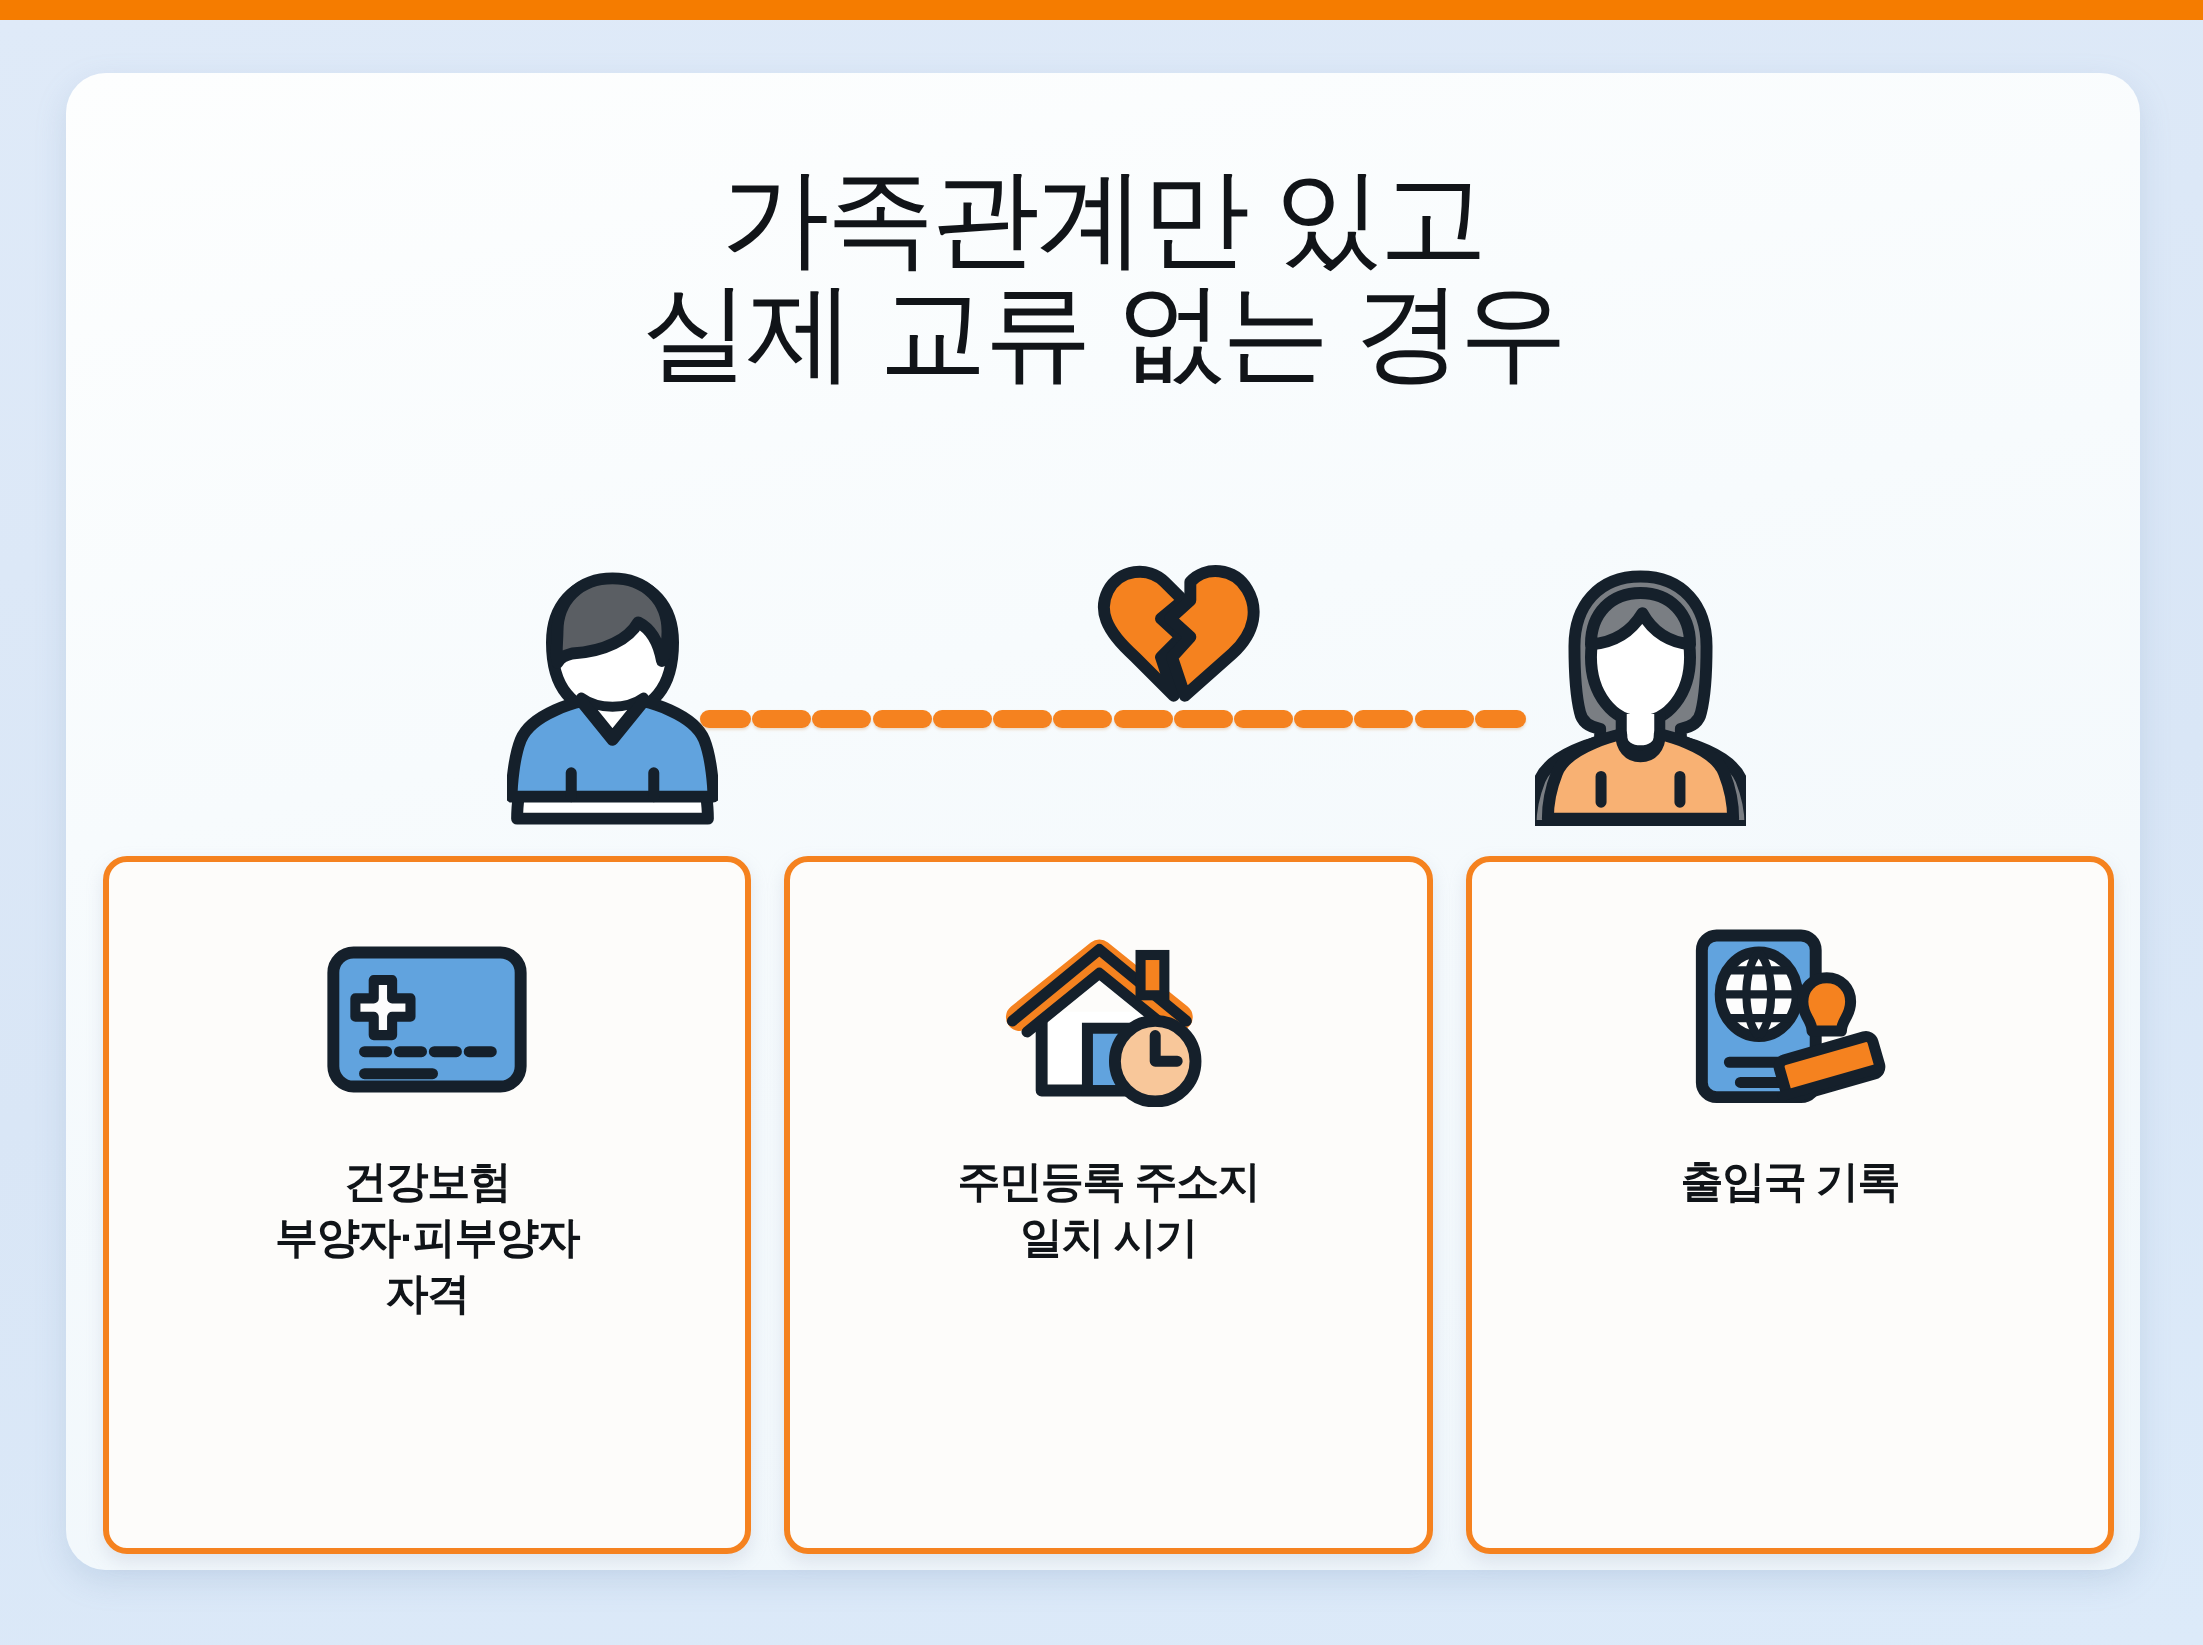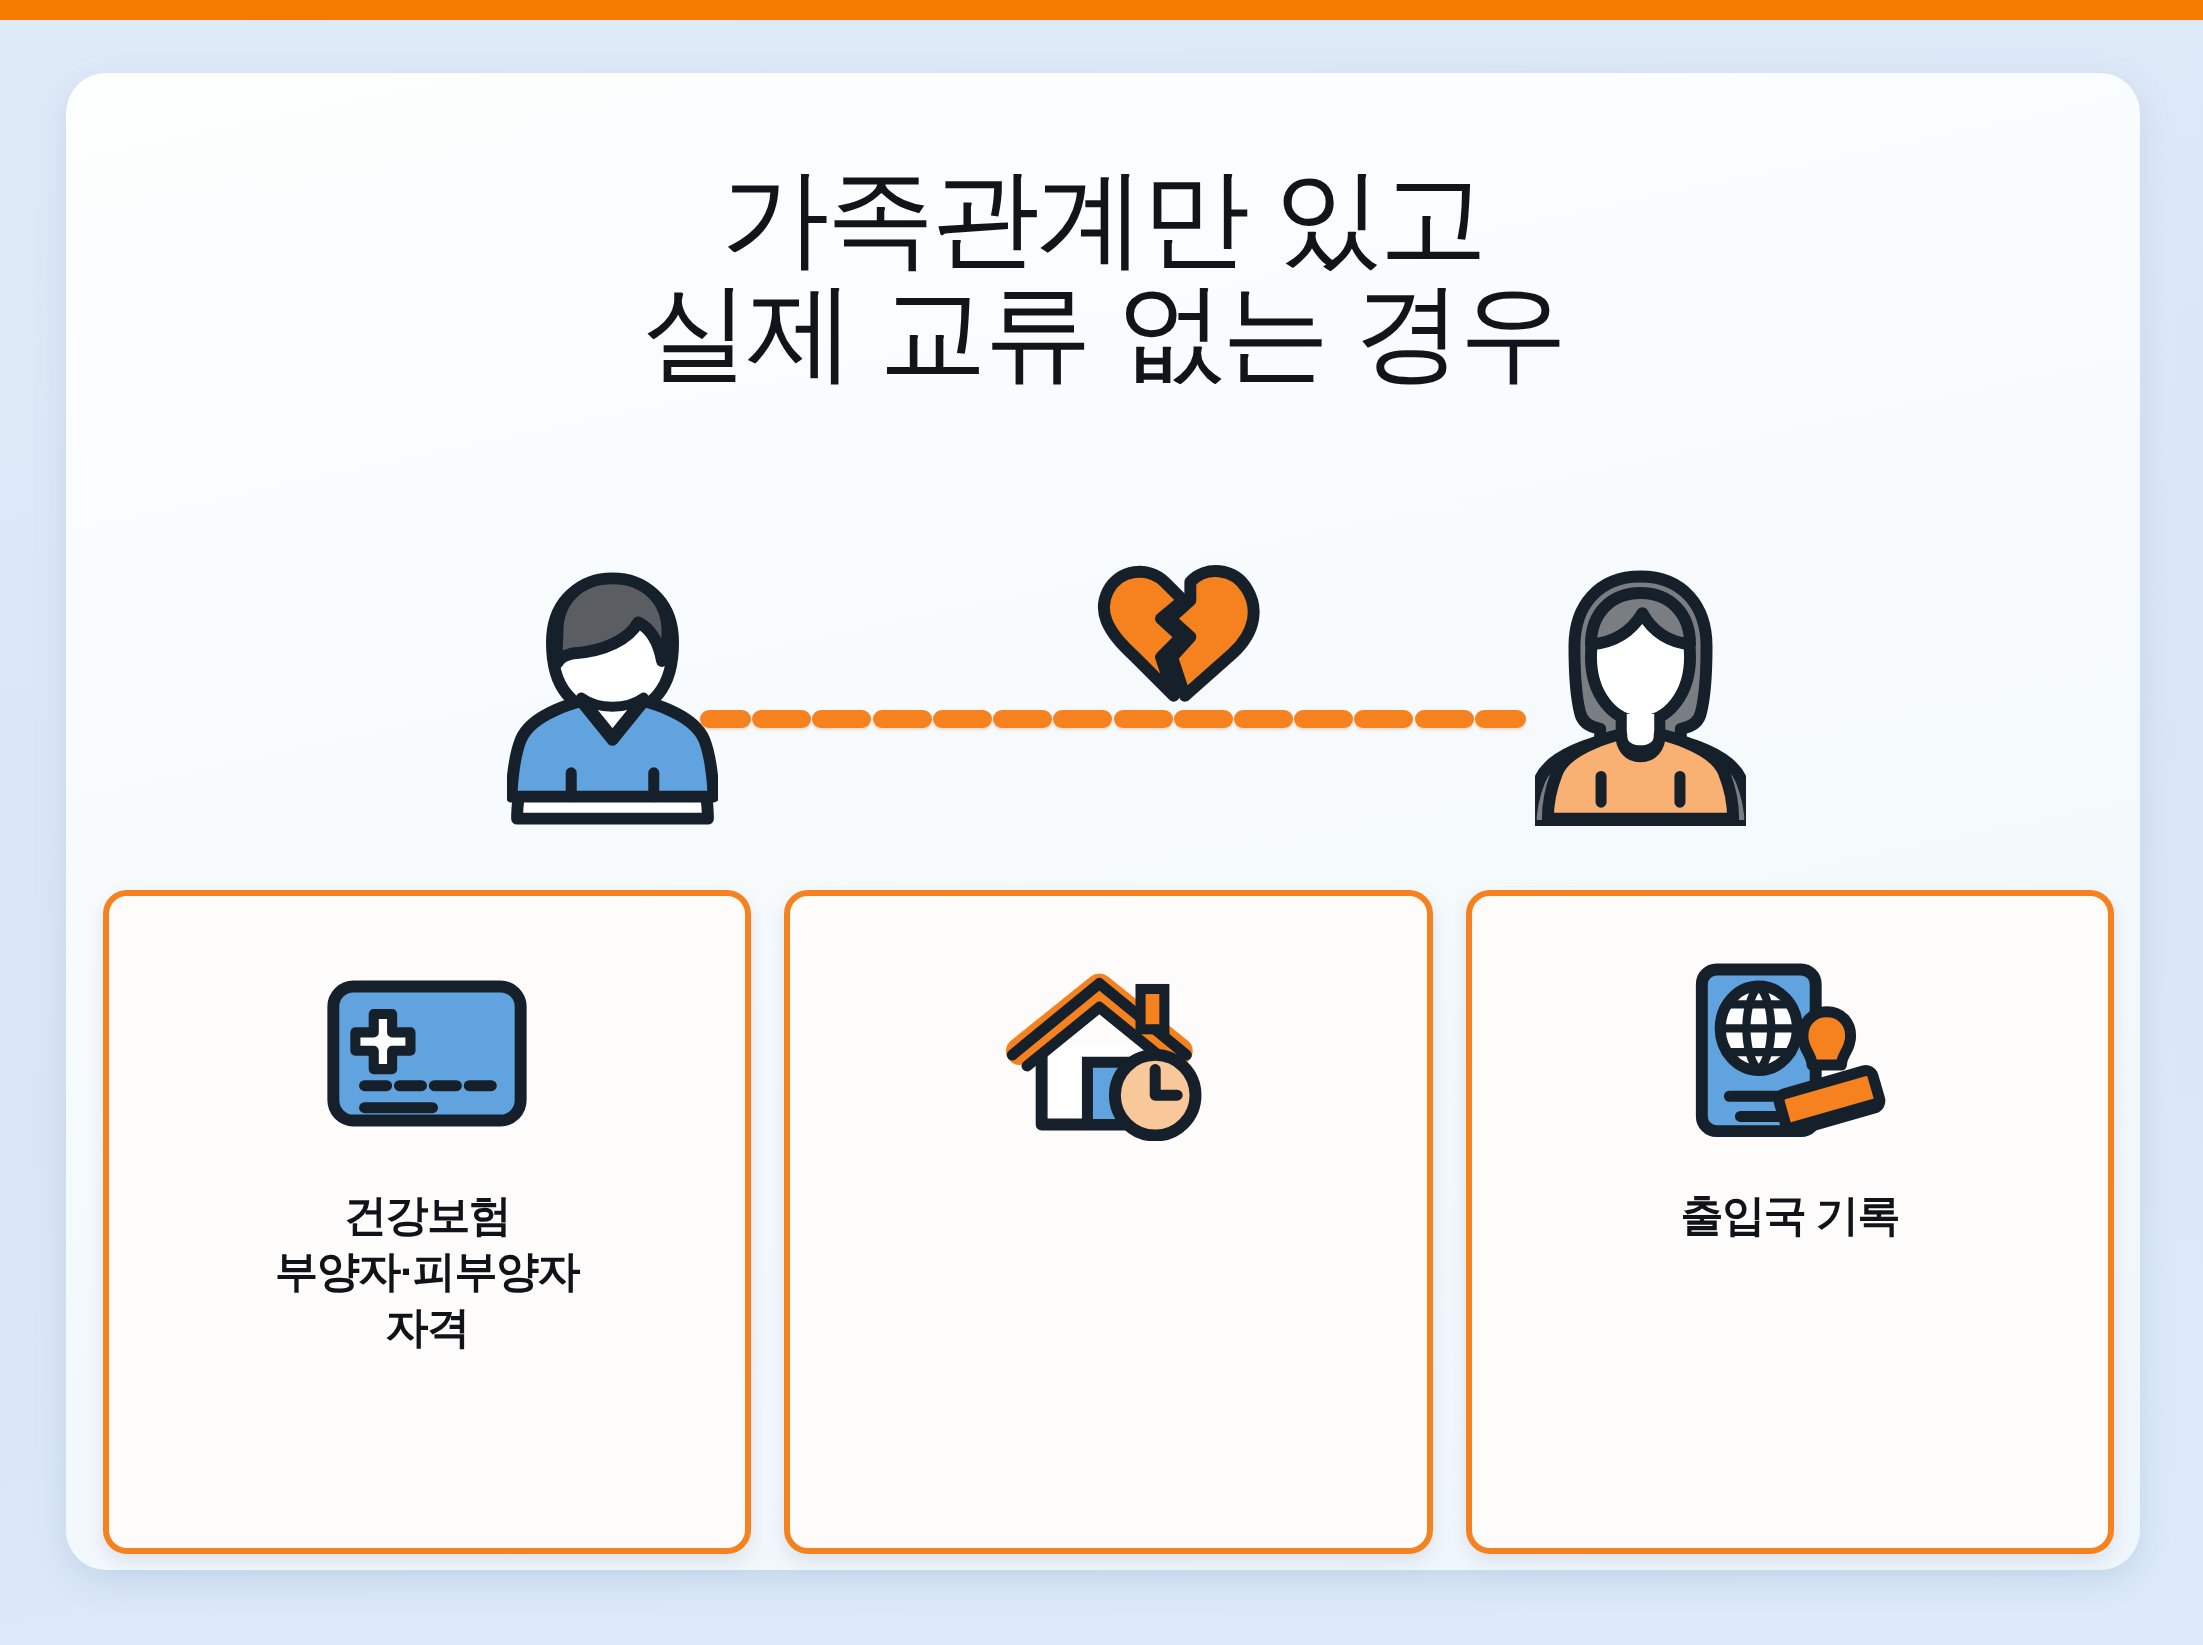--- a/index.html
+++ b/index.html
@@ -62,21 +62,20 @@
   .card{
     flex:1;
     background:#fdfcfa;
     border:6.4px solid #f5821f;
     border-radius:24px;
     box-shadow:0 7.3px 16.5px rgba(150,160,180,.22);
     display:flex;
     flex-direction:column;
     align-items:center;
     padding-top:61px;
-    margin-top:34px;
   }
   .card-icon{
     height:193px;
     display:flex; align-items:center; justify-content:center;
   }
   .card-label{
     margin-top:37px;
     text-align:center;
     font-weight:900;
     font-size:43px;
@@ -169,20 +168,22 @@
         <path d="M18 92 L105 22 L192 92" fill="none" stroke="#f5821f" stroke-width="30" stroke-linejoin="round" stroke-linecap="round"></path>
         <path d="M18 92 L105 22 L192 92" fill="none" stroke="#15202b" stroke-width="13" stroke-linejoin="round" stroke-linecap="round" opacity="0"></path>
         <path d="M10 96 L105 18 L200 96" fill="none" stroke="#15202b" stroke-width="12" stroke-linejoin="round" stroke-linecap="round"></path>
         <path d="M26 108 L105 44 L184 108" fill="none" stroke="#15202b" stroke-width="12" stroke-linejoin="round" stroke-linecap="round"></path>
         <rect x="150" y="24" width="26" height="44" fill="#f5821f" stroke="#15202b" stroke-width="11"></rect>
         <rect x="92" y="104" width="48" height="68" fill="#61a3de" stroke="#15202b" stroke-width="12"></rect>
         <circle cx="166" cy="140" r="44" fill="#f8c79a" stroke="#15202b" stroke-width="13"></circle>
         <path d="M166 112v28h24" fill="none" stroke="#15202b" stroke-width="12" stroke-linecap="round" stroke-linejoin="round"></path>
       </svg>
     </div>
+    <div class="card-label">주민등록 주소지
+일치 시기</div>
   </div>
 
 
   <div class="card">
     <div class="card-icon">
       <svg width="202" height="184" viewBox="0 0 220 200">
         <rect x="14" y="8" width="124" height="176" rx="16" fill="#61a3de" stroke="#15202b" stroke-width="13"></rect>
         <ellipse cx="76" cy="72" rx="42" ry="46" fill="#fdfdfd" stroke="#15202b" stroke-width="12"></ellipse>
         <path d="M34 72h84M76 26c-18 18-18 74 0 92M76 26c18 18 18 74 0 92M42 46h68M42 98h68" fill="none" stroke="#15202b" stroke-width="9"></path>
         <path d="M44 146h54M56 168h42" stroke="#15202b" stroke-width="12" stroke-linecap="round"></path>

